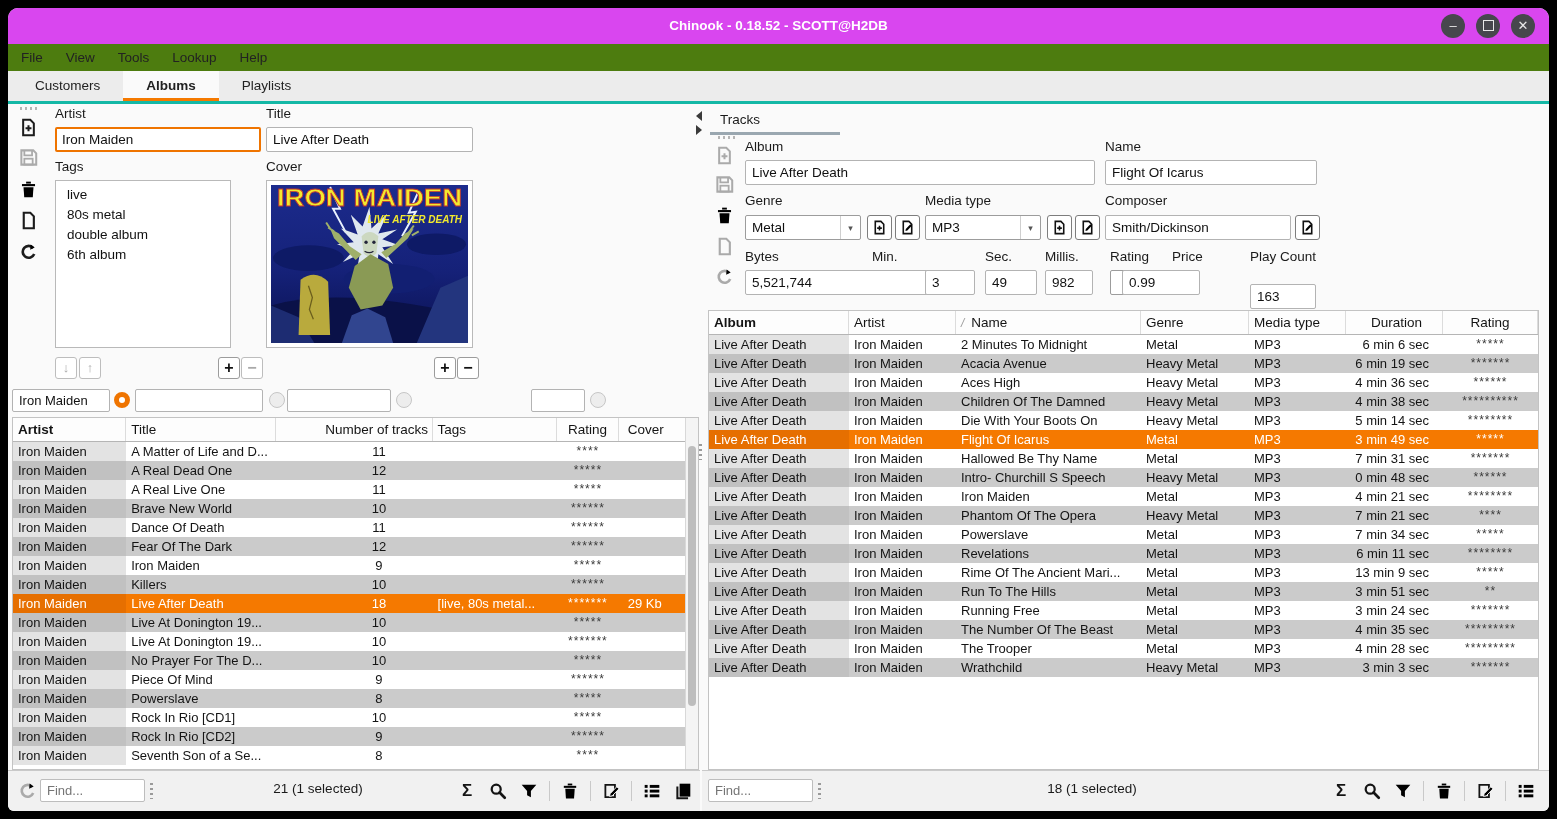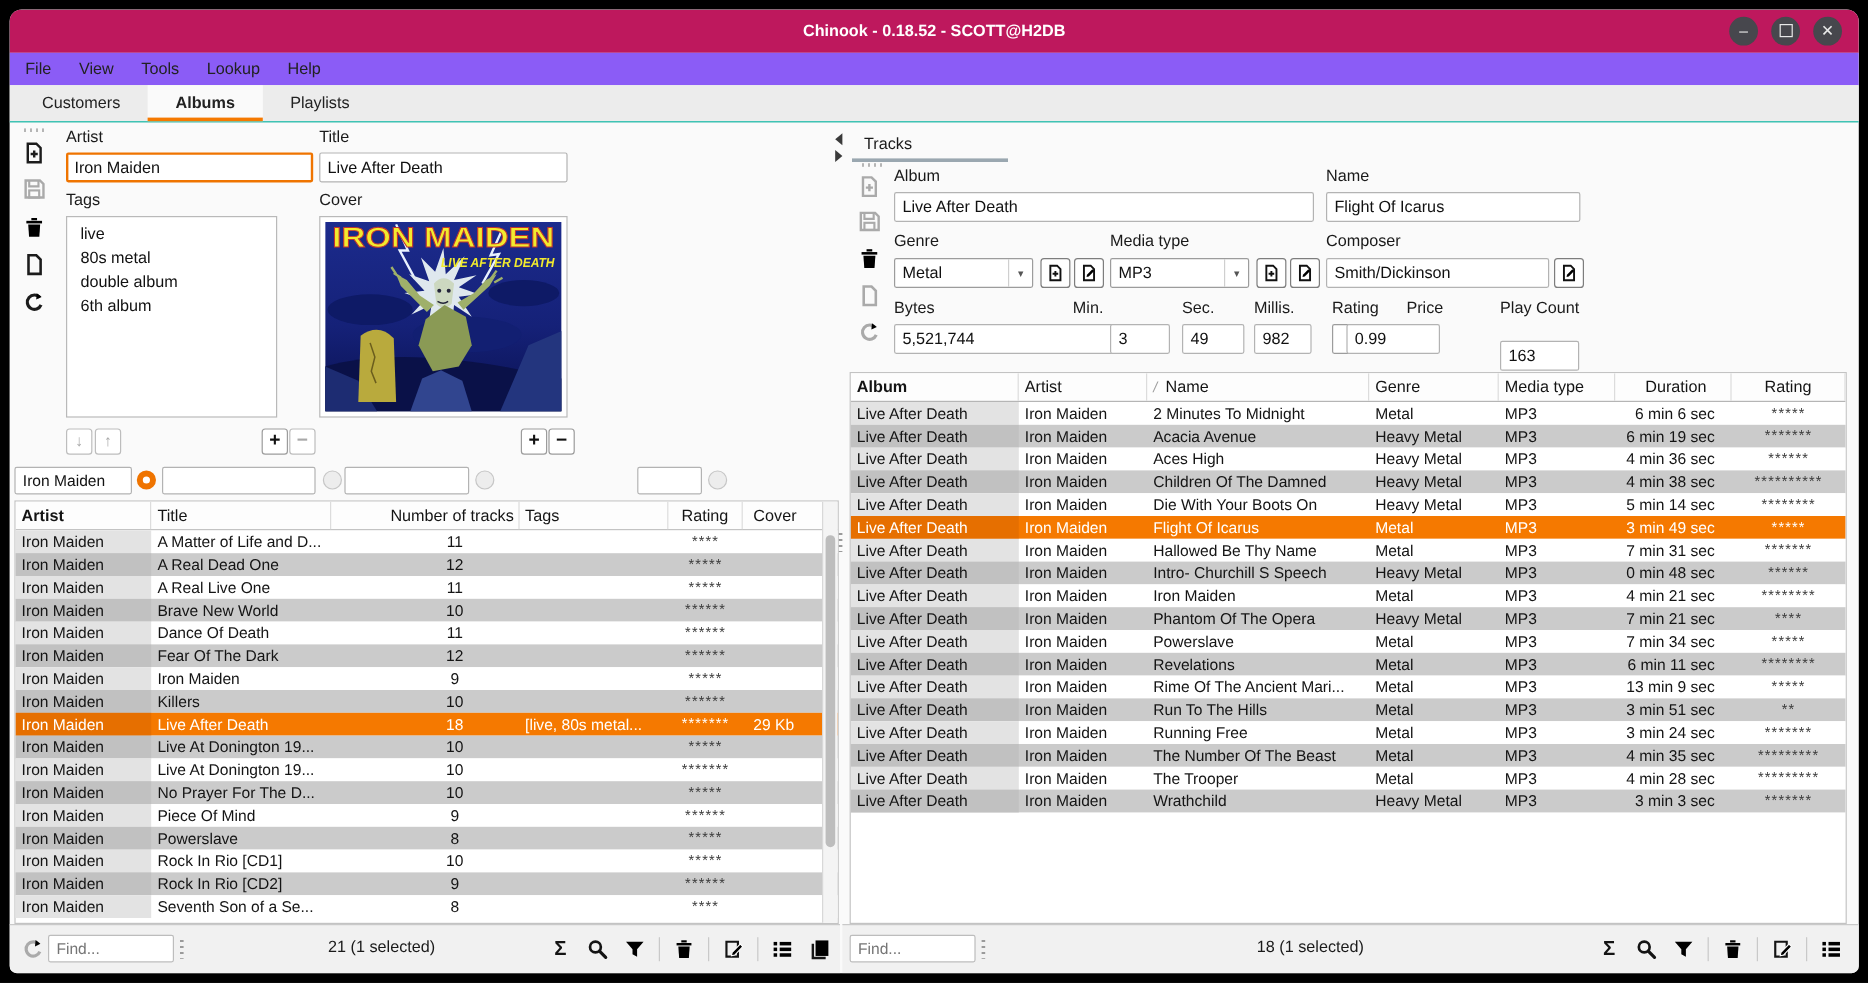--- a/index.html
+++ b/index.html
@@ -3,33 +3,33 @@
 <meta charset="utf-8">
 <style>
   html,body{margin:0;padding:0;background:#000;}
   body{width:1557px;height:819px;position:relative;font-family:"Liberation Sans",sans-serif;
        -webkit-font-smoothing:antialiased;overflow:hidden;}
   .window{position:absolute;left:8px;top:8px;width:1541px;height:803px;background:#fafafa;
           border-radius:10px 10px 6px 6px;overflow:hidden;}
   .abs{position:absolute;}
 
   
-  .titlebar{position:absolute;left:0;top:0;right:0;height:36px;background:#be185d;}
+  .titlebar{position:absolute;left:0;top:0;right:0;height:36px;background:#d946ef;}
   .title-text{position:absolute;left:0;right:0;top:0;height:36px;line-height:36px;text-align:center;
               color:#fff;font-size:13.5px;font-weight:bold;}
   .winctl{position:absolute;top:6px;width:24px;height:24px;border-radius:50%;background:#47474d;
           color:#e8e8e8;text-align:center;line-height:23px;font-size:13px;cursor:default;}
   .winctl .sq{display:inline-block;width:9px;height:9px;border:1.4px solid #e8e8e8;margin-top:6px;}
 
   
-  .menubar{position:absolute;left:0;top:36px;right:0;height:27px;background:#8b5cf6;
+  .menubar{position:absolute;left:0;top:36px;right:0;height:27px;background:#4d7c0f;
            display:flex;align-items:center;padding-left:10px;gap:17px;}
   .menubar span{font-size:13.5px;color:#222;padding:0 3px;}
   .tabbar{position:absolute;left:0;top:63px;right:0;height:30px;background:#ececec;
-          border-bottom:1px solid #14b8a6;display:flex;align-items:stretch;padding-left:4px;}
+          border-bottom:3px solid #14b8a6;display:flex;align-items:stretch;padding-left:4px;}
   .tab{padding:0 23px;line-height:29px;font-size:13.5px;color:#222;position:relative;}
   .tab.selected{background:#fafafa;font-weight:bold;}
   .tab.selected::after{content:"";position:absolute;left:0;right:0;bottom:0;height:3px;background:#f57900;}
 
   
   .lbl{font-size:13.5px;color:#1a1a1a;white-space:nowrap;}
   .tin{position:absolute;border:1px solid #b3b3b3;border-radius:2px;background:#fff;font-size:13.5px;
        font-family:"Liberation Sans",sans-serif;color:#111;padding:0 0 0 6px;box-sizing:border-box;height:25px;outline:none;}
   .tin.focused{border:2px solid #ef7400;padding-left:5px;}
   .tin::placeholder{color:#9b9b9b;}
@@ -536,21 +536,21 @@
   <input class="tin abs" style="left: 1097px; top: 207px; width: 186px;" value="Smith/Dickinson">
   <div class="ibtn" style="left:1287px;top:207px;">
     <svg viewBox="0 0 16 16">
         <path d="M3.5 1.5h6l3 3v10h-9z" fill="none" stroke="currentColor" stroke-width="1.7"></path>
         <path d="M6.2 9.6l4.8-5 1.6 1.6-4.8 5-2 .4z"></path>
       </svg>
   </div>
 
   <div class="abs lbl" style="left:737px;top:241px;">Bytes</div>
   <input class="tin abs" style="left: 737px; top: 262px; width: 204px;" value="5,521,744">
-  <div class="abs lbl" style="left:886px;top:241px;">Min.</div>
+  <div class="abs lbl" style="left:864px;top:241px;">Min.</div>
   <input class="tin abs" style="left: 917px; top: 262px; width: 50px;" value="3">
   <div class="abs lbl" style="left:977px;top:241px;">Sec.</div>
   <input class="tin abs" style="left: 977px; top: 262px; width: 52px;" value="49">
   <div class="abs lbl" style="left:1037px;top:241px;">Millis.</div>
   <input class="tin abs" style="left: 1037px; top: 262px; width: 48px;" value="982">
   <div class="abs lbl" style="left:1102px;top:241px;">Rating</div>
   <div class="spin" style="left:1102px;top:262px;width:53px;">
     <span class="num">5</span>
     <span class="ud">
         <span class="tri-up"></span>

